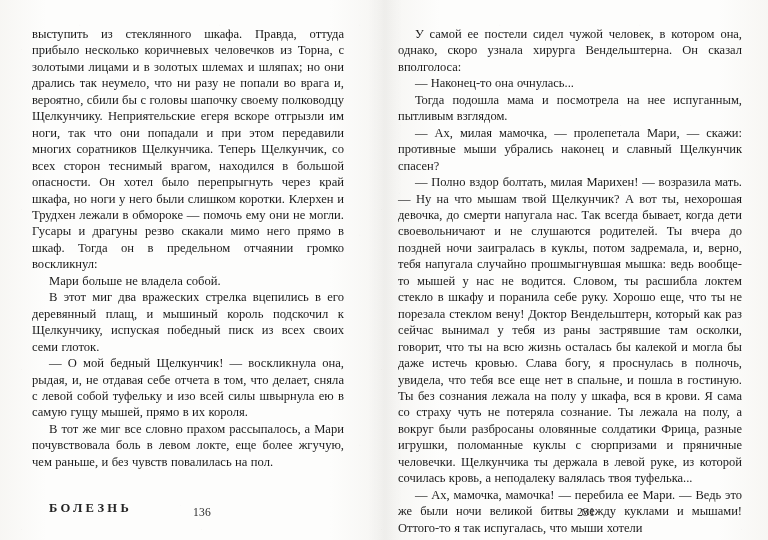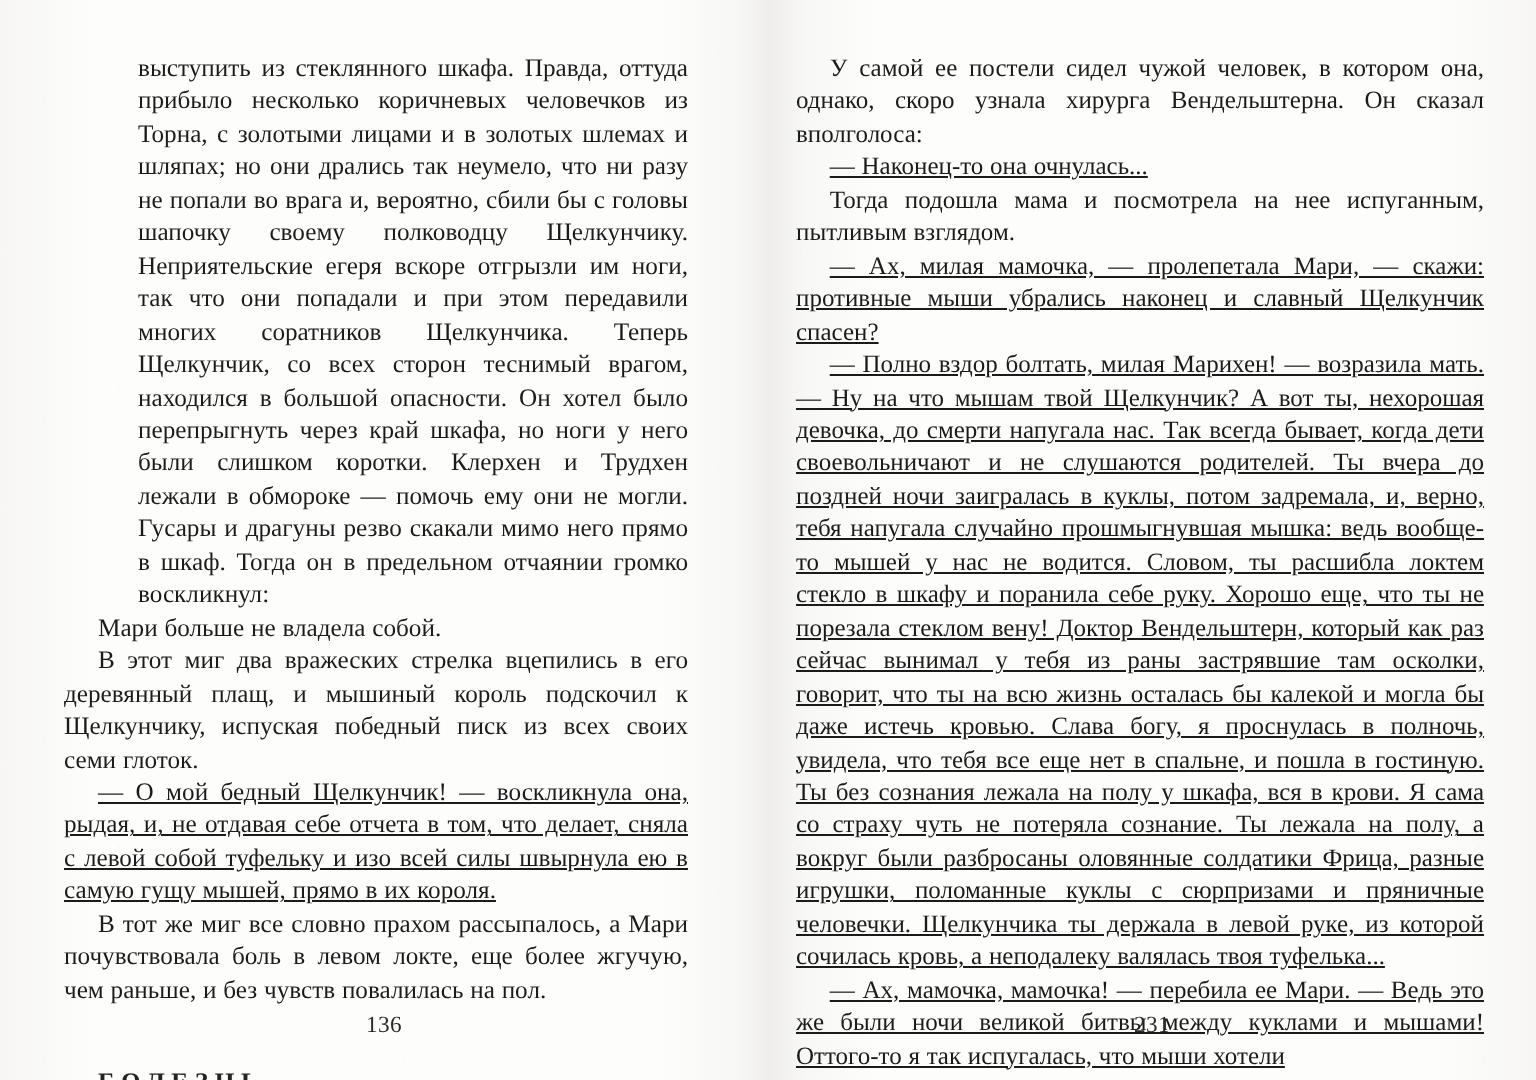--- a/index.html
+++ b/index.html
@@ -74,22 +74,22 @@
 
   p.para {
     margin: 0;
     font-size: 12.6px;
     line-height: 16.45px;
     text-align: justify;
     text-indent: 1.35em;
     hyphens: manual;
     word-spacing: 0.02em;
   }
-  p.para.noindent { text-indent: 0; margin-left: 37px; }
-  p.para.dialogue { text-indent: 1.35em; text-decoration: underline; }
+  p.para.noindent { text-indent: 0; }
+  p.para.dialogue { text-indent: 1.35em; }
 
   
   .page-right p.para { font-size: 12.5px; }
 
   .section-title {
     margin: 0;
     text-align: center;
     font-size: 10.4px;
     letter-spacing: 0.26em;
     text-indent: 0;
@@ -100,20 +100,21 @@
   .gap-after-title  { height: 21px; }
 
   .folio {
     position: absolute;
     top: 506px;
     width: 100%;
     text-align: center;
     font-size: 11.6px;
     color: #2a2a2a;
     letter-spacing: 0.02em;
+    padding-left: 10px;
   }
 
   
   .speckle {
     position: absolute;
     inset: 0;
     pointer-events: none;
     opacity: 0.35;
     background-image:
       radial-gradient(circle at 12% 31%, rgba(0,0,0,0.05) 0.4px, transparent 0.9px),

